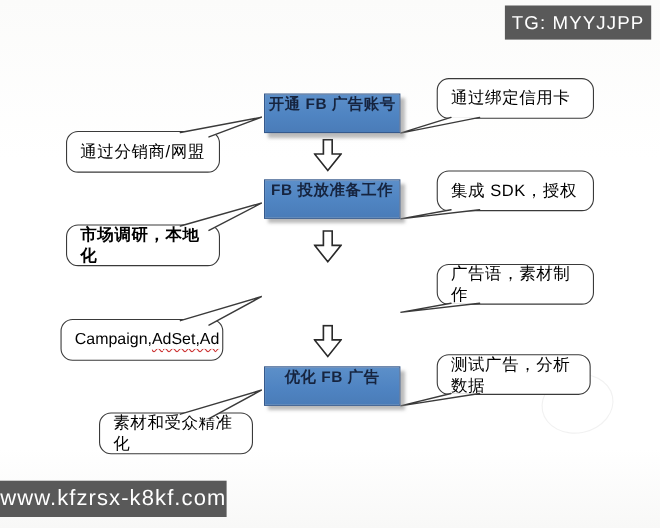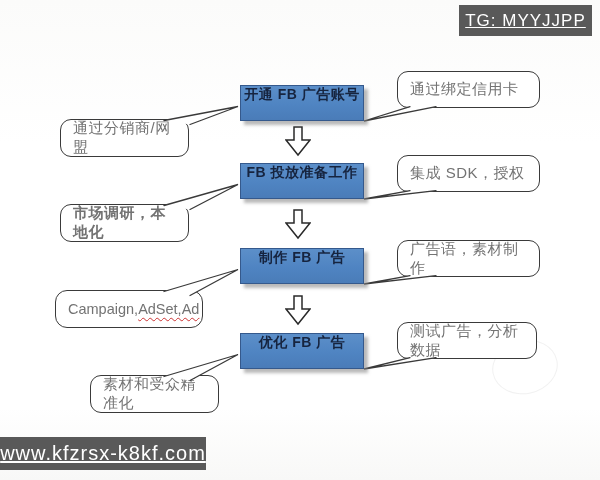--- a/index.html
+++ b/index.html
@@ -8,21 +8,20 @@
     background:linear-gradient(180deg,#fbfbfa 0%,#ffffff 30%,#ffffff 85%,#f8f8f7 100%);
     font-family:"Liberation Sans","DejaVu Sans",sans-serif;
   }
   .canvas{position:absolute;inset:0;}
 
   
   .badge{
     position:absolute;background:#595959;color:#fff;
     display:flex;align-items:center;justify-content:center;
     letter-spacing:1px;
-    text-decoration:underline;
   }
   .badge.tg{left:459px;top:5px;width:133px;height:31px;font-size:17px;}
   .badge.url{left:0px;top:437px;width:206px;height:33px;font-size:20px;}
 
   
   .step{
     position:absolute;left:240px;width:122px;height:34px;
     background:linear-gradient(180deg,#5c8fc9 0%,#4f84c2 55%,#4a7cb8 100%);
     border:1px solid #35598c;
     box-shadow:4px 4px 3px rgba(130,130,130,.55);
@@ -32,31 +31,31 @@
   }
   .step.s1{top:85px;}
   .step.s2{top:163px;}
   .step.s3{top:248px;}
   .step.s4{top:333px;}
 
   
   .note{
     position:absolute;background:#fff;border:1.6px solid #3a3a3a;border-radius:11px;
     display:flex;align-items:center;padding:0 12px;box-sizing:border-box;
-    color:#737373;font-size:15px;letter-spacing:.5px;z-index:1;
+    color:#000000;font-size:15px;letter-spacing:.5px;z-index:1;
   }
   .note.r{left:397px;width:143px;height:37px;}
   .note.r1{top:71px;}
   .note.r2{top:155px;}
   .note.r3{top:240px;}
   .note.r4{top:322px;width:140px;}
-  .note.l{left:60px;width:129px;height:38px;}
+  .note.l{left:60px;width:140px;height:38px;}
   .note.l1{top:119px;}
   .note.l2{top:204px;font-weight:bold;}
-  .note.l3{top:290px;left:55px;width:148px;font-size:14.5px;letter-spacing:0;border-radius:12px;}
+  .note.l3{top:290px;left:55px;width:148px;font-size:14.5px;letter-spacing:0;}
   .note.l4{top:375px;margin-left:30px;}
   .wavy{text-decoration:underline wavy #cc3333;text-decoration-thickness:1px;text-underline-offset:3px;}
 
   
   .arrow{position:absolute;left:285px;width:26px;height:31px;z-index:2;}
   .arrow.a1{top:126px;}
   .arrow.a2{top:209px;}
   .arrow.a3{top:295px;}
 
   
@@ -98,23 +97,20 @@
       <path d="M164,376.5 L238,354.5 L190,380.5"></path>
     </g>
   </svg>
 
   <div class="step s1">
     <span>开通 FB 广告账号</span>
   </div>
   <div class="step s2">
     <span>FB 投放准备工作</span>
   </div>
-  <div class="step s3">
-    <span>制作 FB 广告</span>
-  </div>
   <div class="step s4">
     <span>优化 FB 广告</span>
   </div>
 
   <svg class="arrow a1" viewBox="0 0 26 31">
     <path d="M9,1 h8 v13 h8 L13,29 L1,14 h8 Z" fill="#ffffff" stroke="#2a2a2a" stroke-width="1.5"></path>
   </svg>
   <svg class="arrow a2" viewBox="0 0 26 31">
     <path d="M9,1 h8 v13 h8 L13,29 L1,14 h8 Z" fill="#ffffff" stroke="#2a2a2a" stroke-width="1.5"></path>
   </svg>

